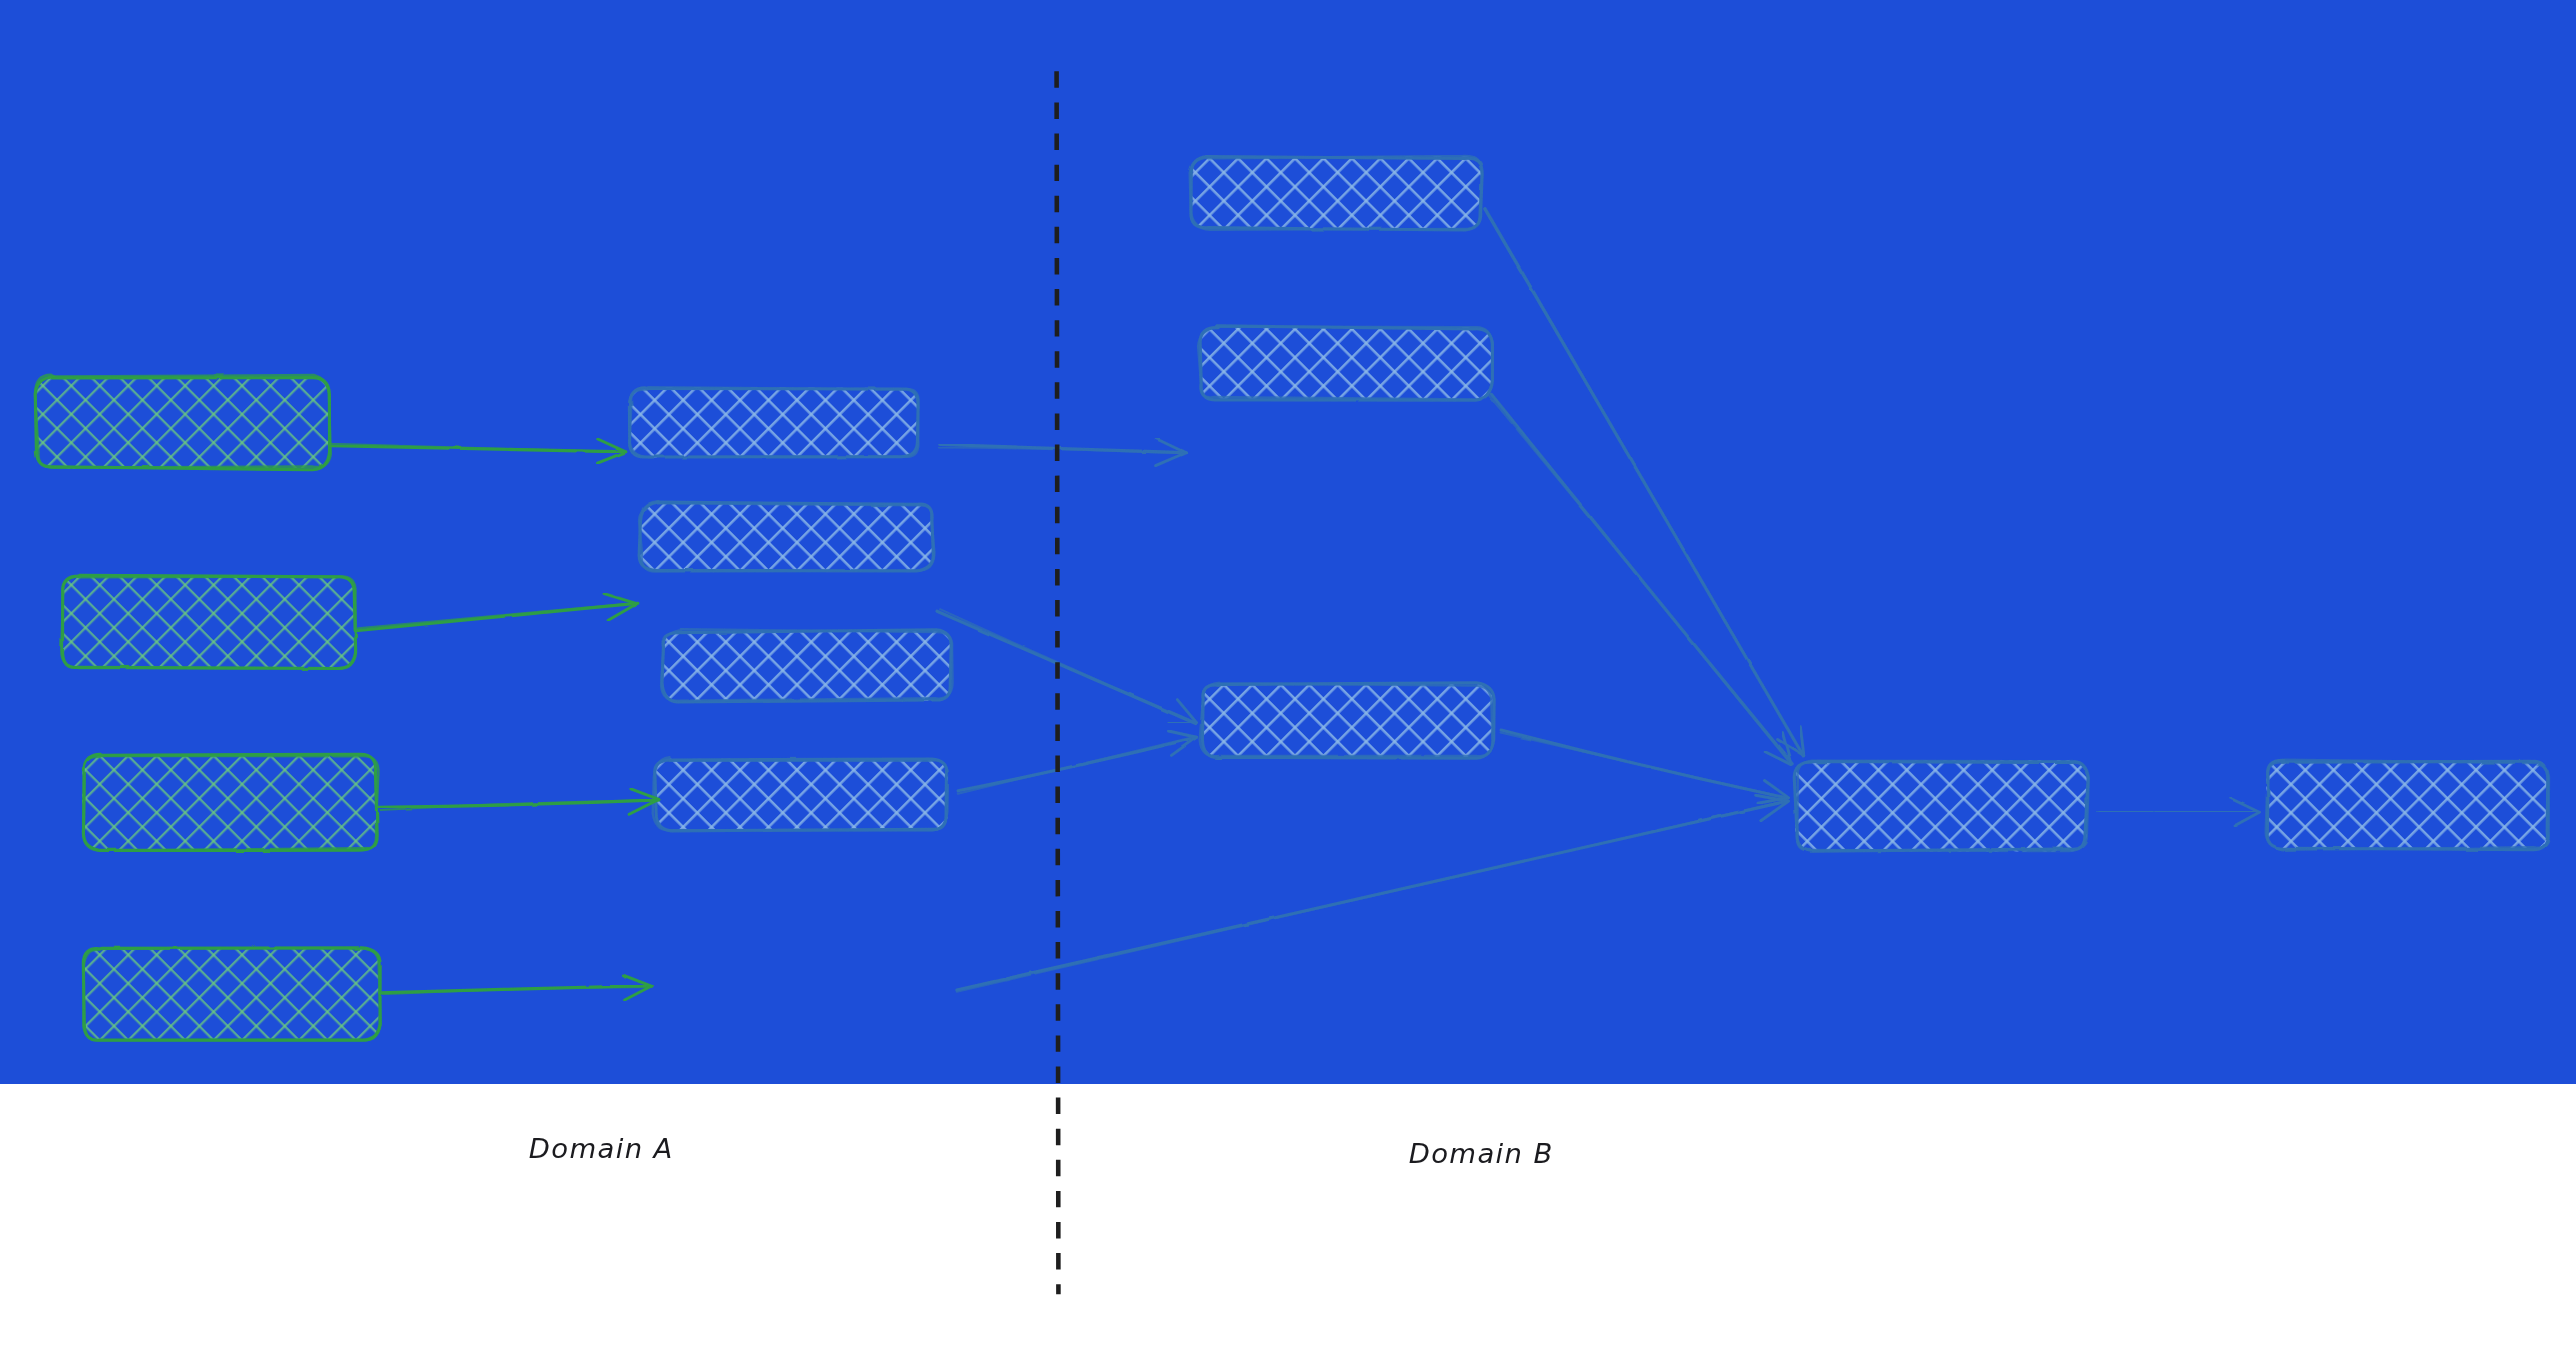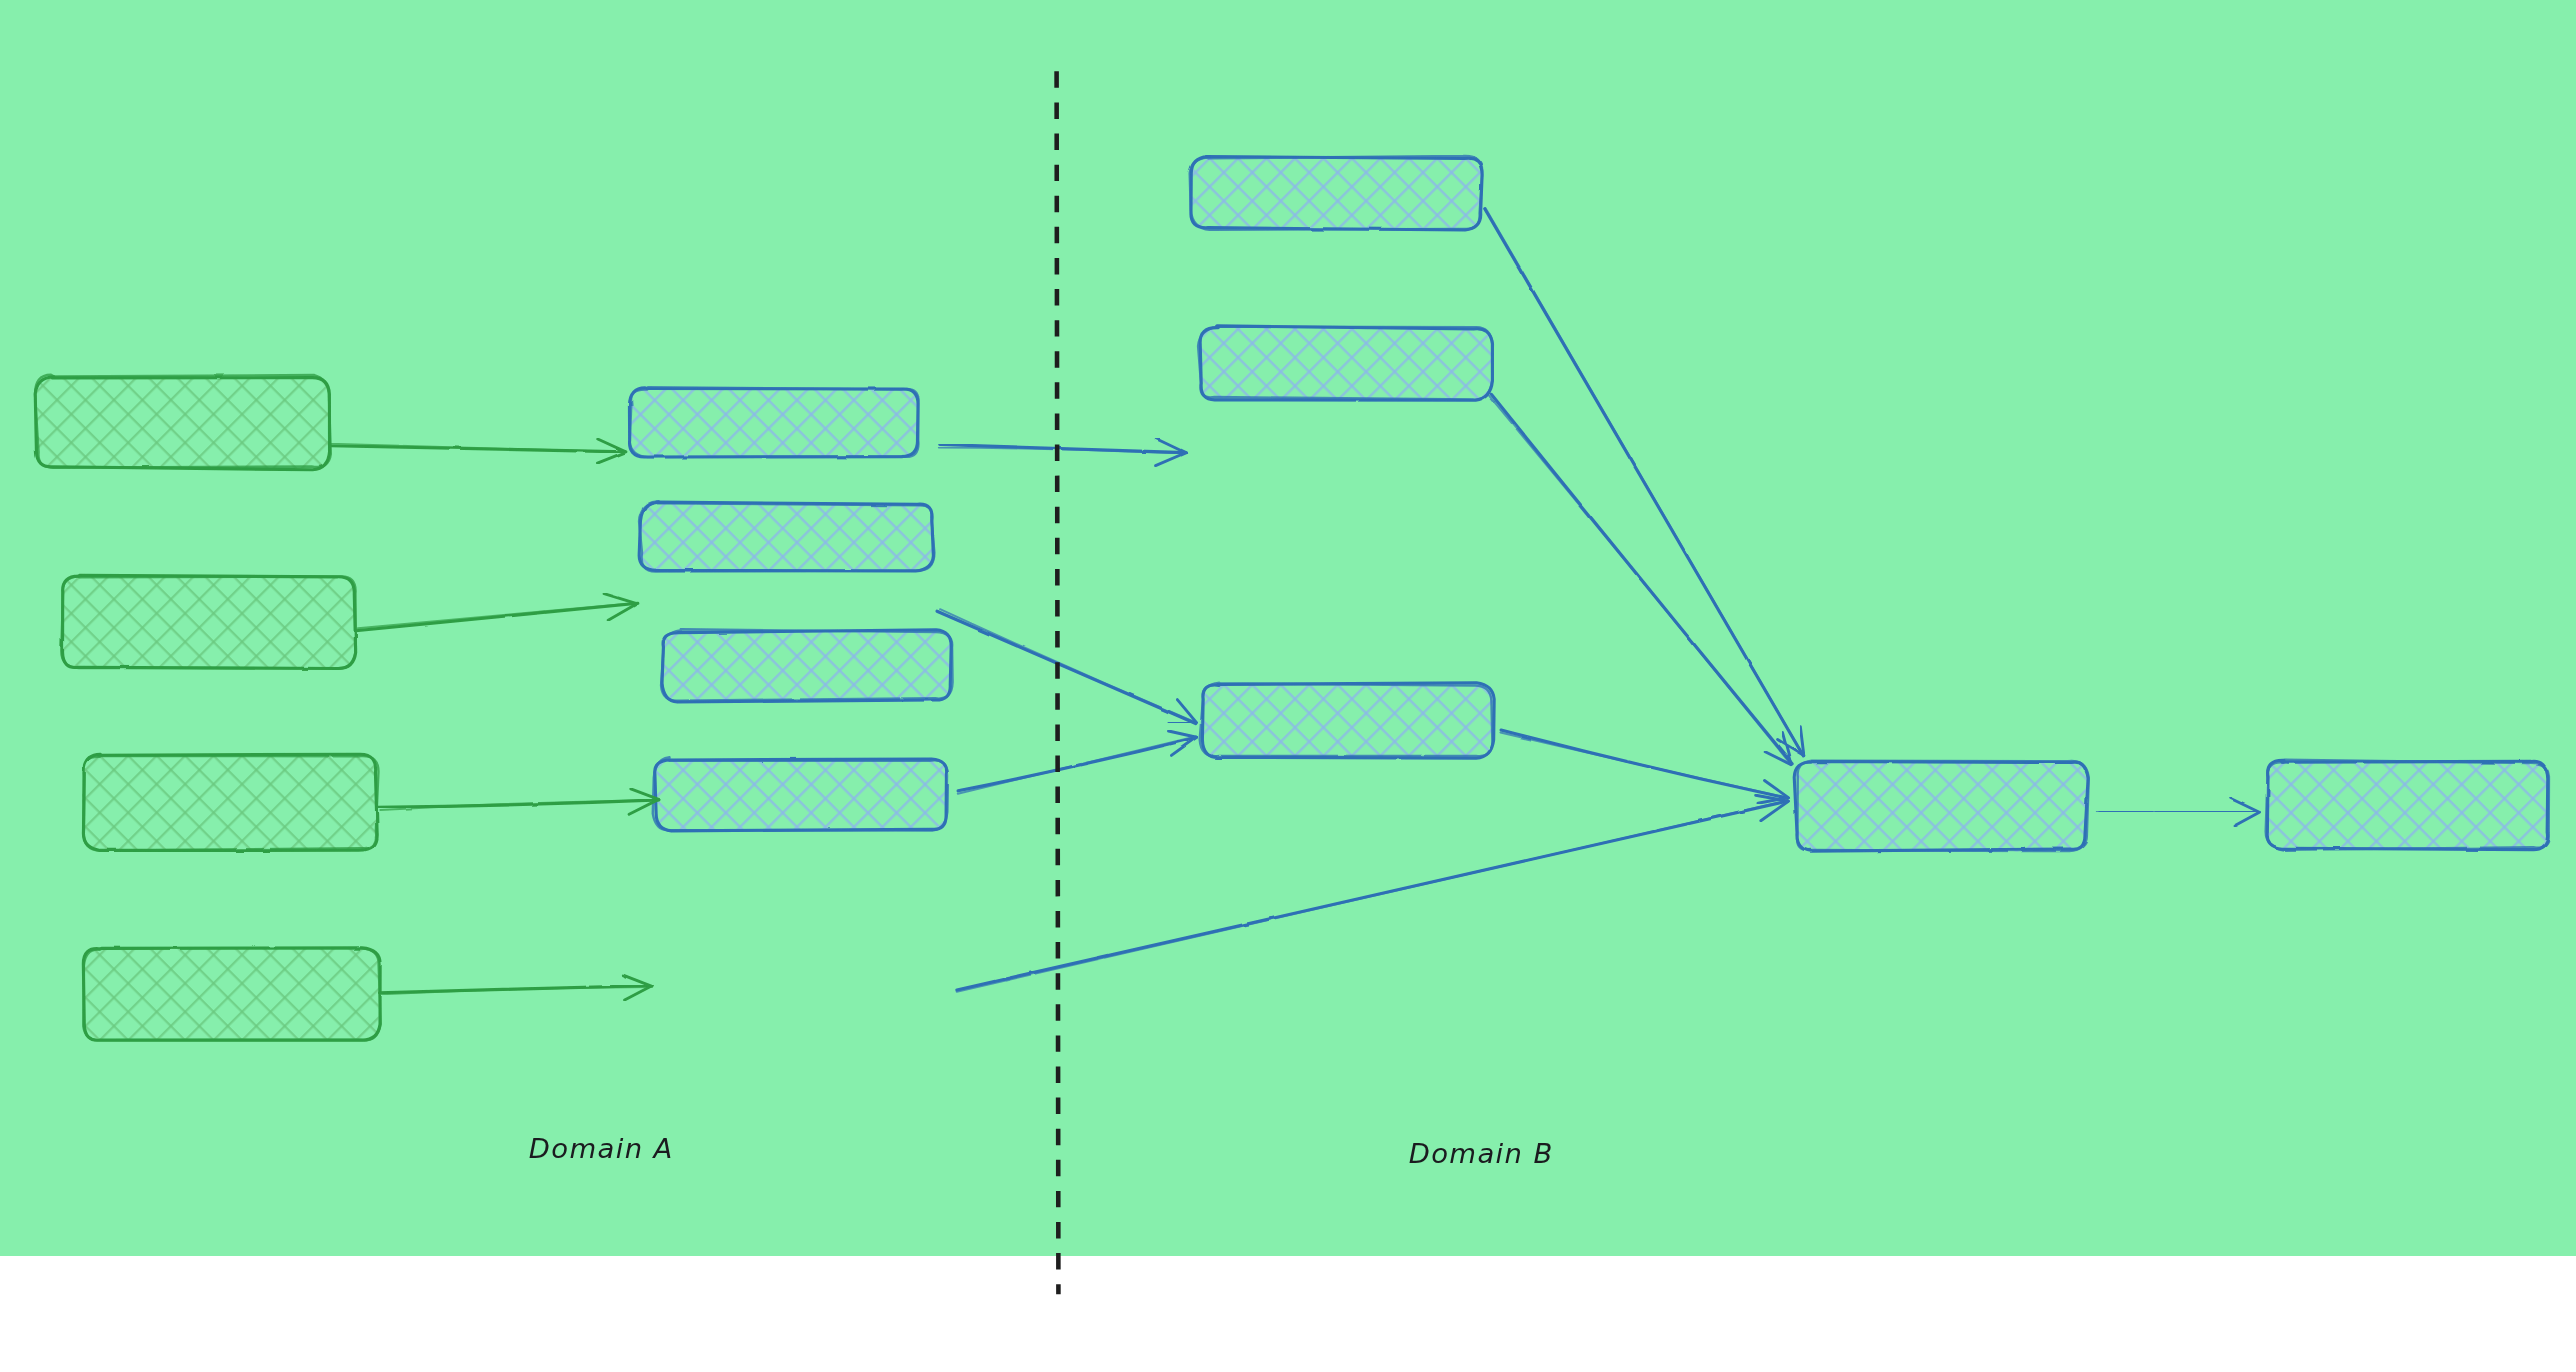--- a/index.html
+++ b/index.html
@@ -7,22 +7,22 @@
     margin: 0;
     padding: 0;
     background: #ffffff;
     width: 2576px;
     height: 1372px;
     overflow: hidden;
   }
   #canvas-wrap {
     position: relative;
     width: 2576px;
-    height: 1256px;
-    background: #86efac;
+    height: 1084px;
+    background: #1d4ed8;
   }
   svg#diagram {
     display: block;
     width: 2576px;
     height: 1372px;
   }
   .domain-label {
     font-family: "DejaVu Sans", sans-serif;
     font-size: 30px;
     font-style: italic;

